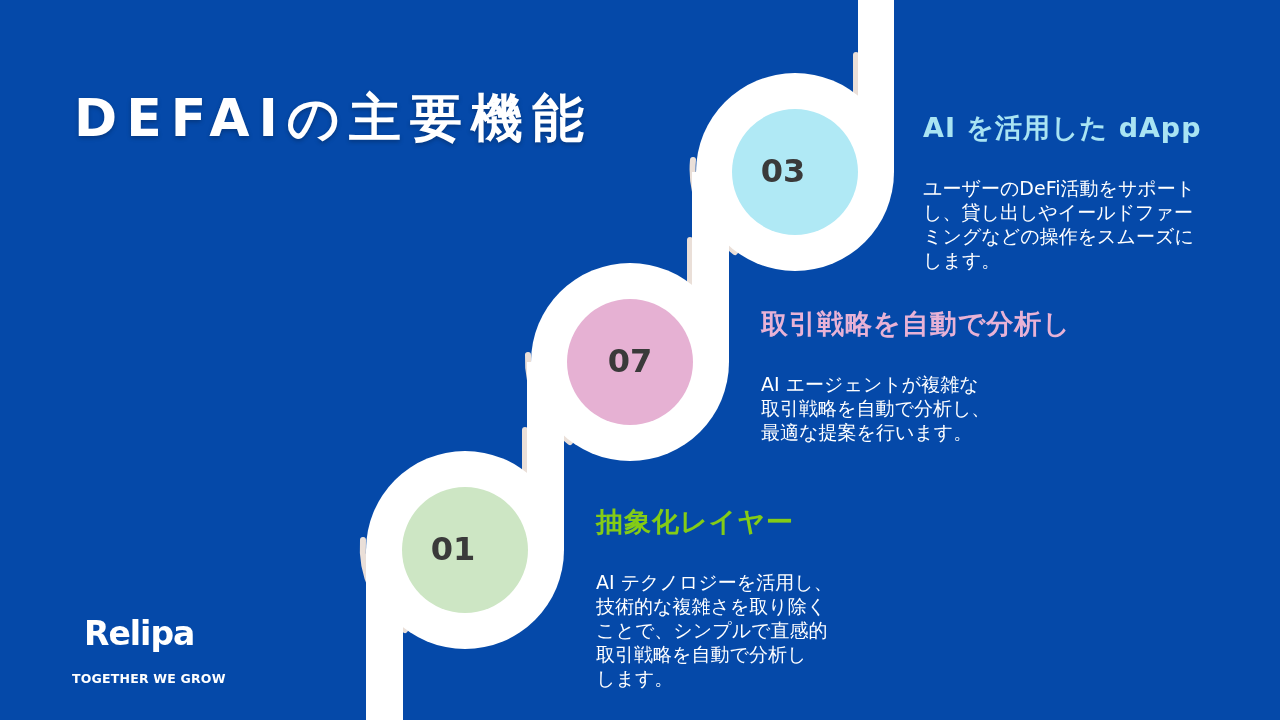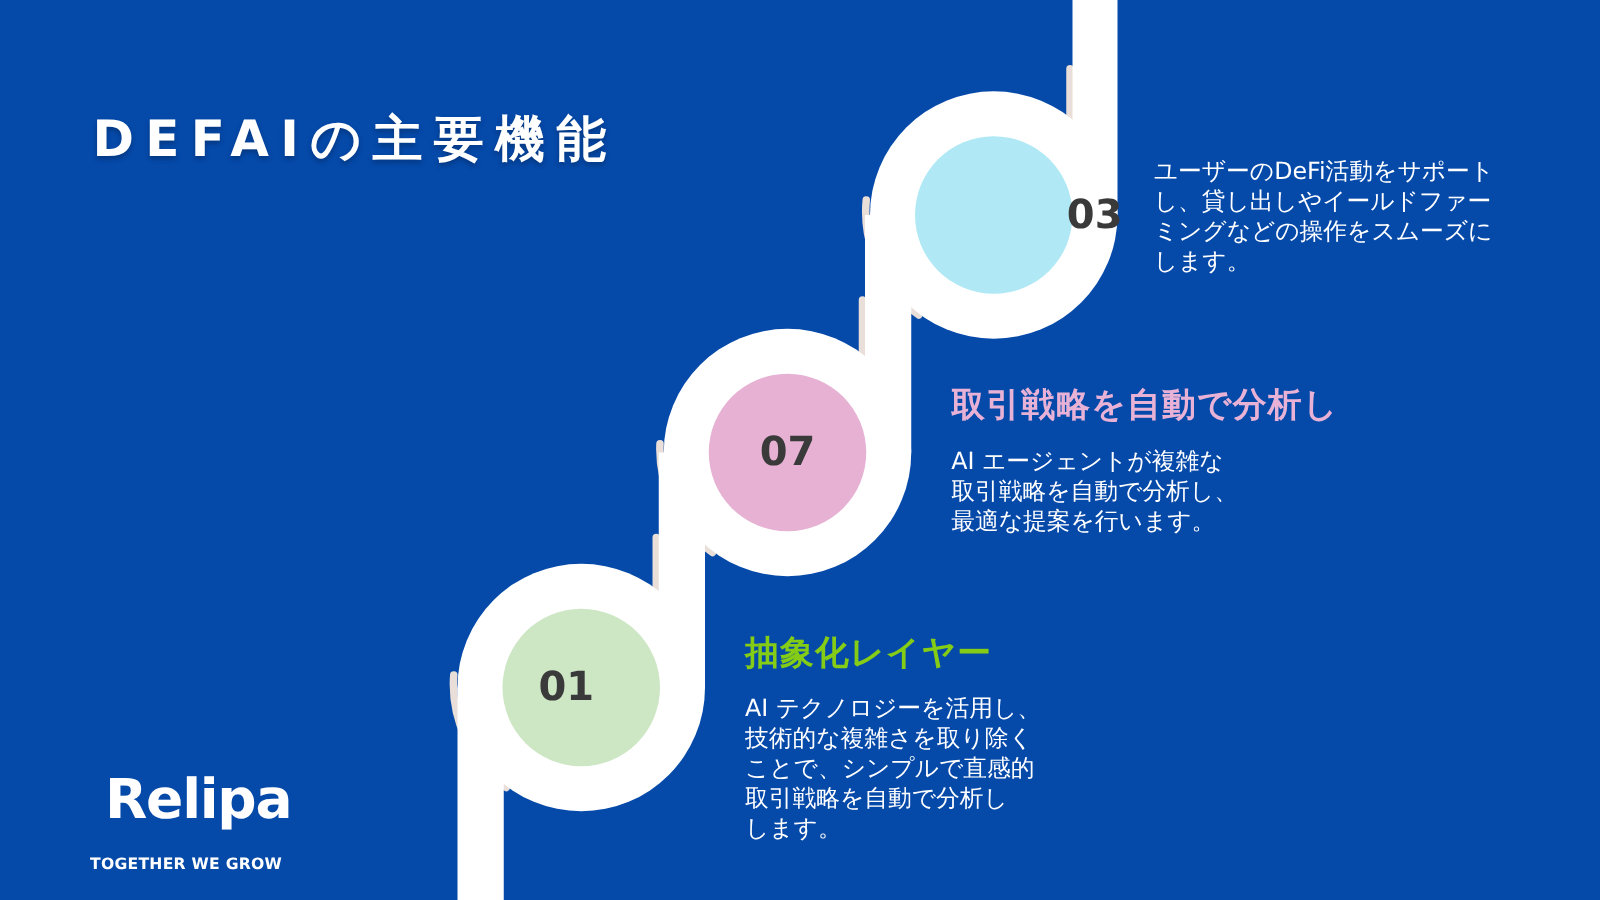--- a/index.html
+++ b/index.html
@@ -3,39 +3,39 @@
 <meta charset="utf-8">
 <style>
   html, body { margin:0; padding:0; }
   body {
     width:1280px; height:720px; overflow:hidden; position:relative;
     background:#0549a9;
     font-family:"DejaVu Sans","Liberation Sans",sans-serif;
   }
   .title {
     position:absolute; left:74px; top:84px;
-    color:#ffffff; font-size:40px; font-weight:bold; letter-spacing:9px;
+    color:#ffffff; font-size:52px; font-weight:bold; letter-spacing:9px;
     font-family:"DejaVu Sans",sans-serif;
     text-shadow:0 2px 4px rgba(0,0,0,0.25);
     white-space:nowrap;
   }
   .stairs { position:absolute; left:0; top:0; width:1280px; height:720px; }
   .num {
     position:absolute; width:120px; text-align:center;
     color:#3a3a3a; font-size:32px; font-weight:bold;
     font-family:"DejaVu Sans",sans-serif;
   }
   .step-text { position:absolute; }
   .step-title { font-size:27px; font-weight:bold; white-space:nowrap; letter-spacing:1px; }
   .step-desc {
-    color:#ffffff; font-size:19px; line-height:24px; margin-top:15px;
+    color:#ffffff; font-size:19px; line-height:24px; margin-top:30px;
     white-space:pre-line;
   }
   .logo { position:absolute; left:72px; top:614px; color:#fff; }
-  .logo-name { font-size:44px; font-weight:bold; font-family:"DejaVu Sans",sans-serif; letter-spacing:-1px; margin-left:12px; }
+  .logo-name { font-size:33px; font-weight:bold; font-family:"DejaVu Sans",sans-serif; letter-spacing:-1px; margin-left:12px; }
   .logo-tag { font-size:12.5px; font-weight:bold; margin-top:18px; letter-spacing:0.2px; }
 </style>
 </head>
 <body>
 
 <div class="title">DEFAIの主要機能</div>
 
 <svg class="stairs" viewBox="0 0 1280 720" xmlns="http://www.w3.org/2000/svg">
 
   <g fill="none" stroke="#eadfd8" stroke-width="6" stroke-linecap="round">
@@ -60,39 +60,40 @@
     <circle cx="795" cy="172" r="99"></circle>
   </g>
 
   <circle cx="465" cy="550" r="63" fill="#cde6c4"></circle>
   <circle cx="630" cy="362" r="63" fill="#e6b1d3"></circle>
   <circle cx="795" cy="172" r="63" fill="#b0e9f5"></circle>
 </svg>
 
 <div class="num" style="left:393px; top:530px;">01</div>
 <div class="num" style="left:570px; top:342px;">07</div>
-<div class="num" style="left:778px; top:152px;text-align:right;">03</div>
+<div class="num" style="left:723px; top:152px;">03</div>
 
 <div class="step-text" style="left:596px; top:504px;">
   <div class="step-title" style="color:#84cc16;">抽象化レイヤー</div>
   <div class="step-desc">AI テクノロジーを活用し、
 技術的な複雑さを取り除く
 ことで、シンプルで直感的
 取引戦略を自動で分析し
 します。</div>
 </div>
 
 <div class="step-text" style="left:761px; top:306px;">
   <div class="step-title" style="color:#e8b2d6;">取引戦略を自動で分析し</div>
   <div class="step-desc">AI エージェントが複雑な
 取引戦略を自動で分析し、
 最適な提案を行います。</div>
 </div>
 
 <div class="step-text" style="left:923px; top:110px;">
+  <div class="step-title" style="color:#a9e4f3;">AI を活用した dApp</div>
   <div class="step-desc" style="">ユーザーのDeFi活動をサポート
 し、貸し出しやイールドファー
 ミングなどの操作をスムーズに
 します。</div>
 </div>
 
 <div class="logo">
   <div class="logo-name">Relipa</div>
   <div class="logo-tag">TOGETHER WE GROW</div>
 </div>

